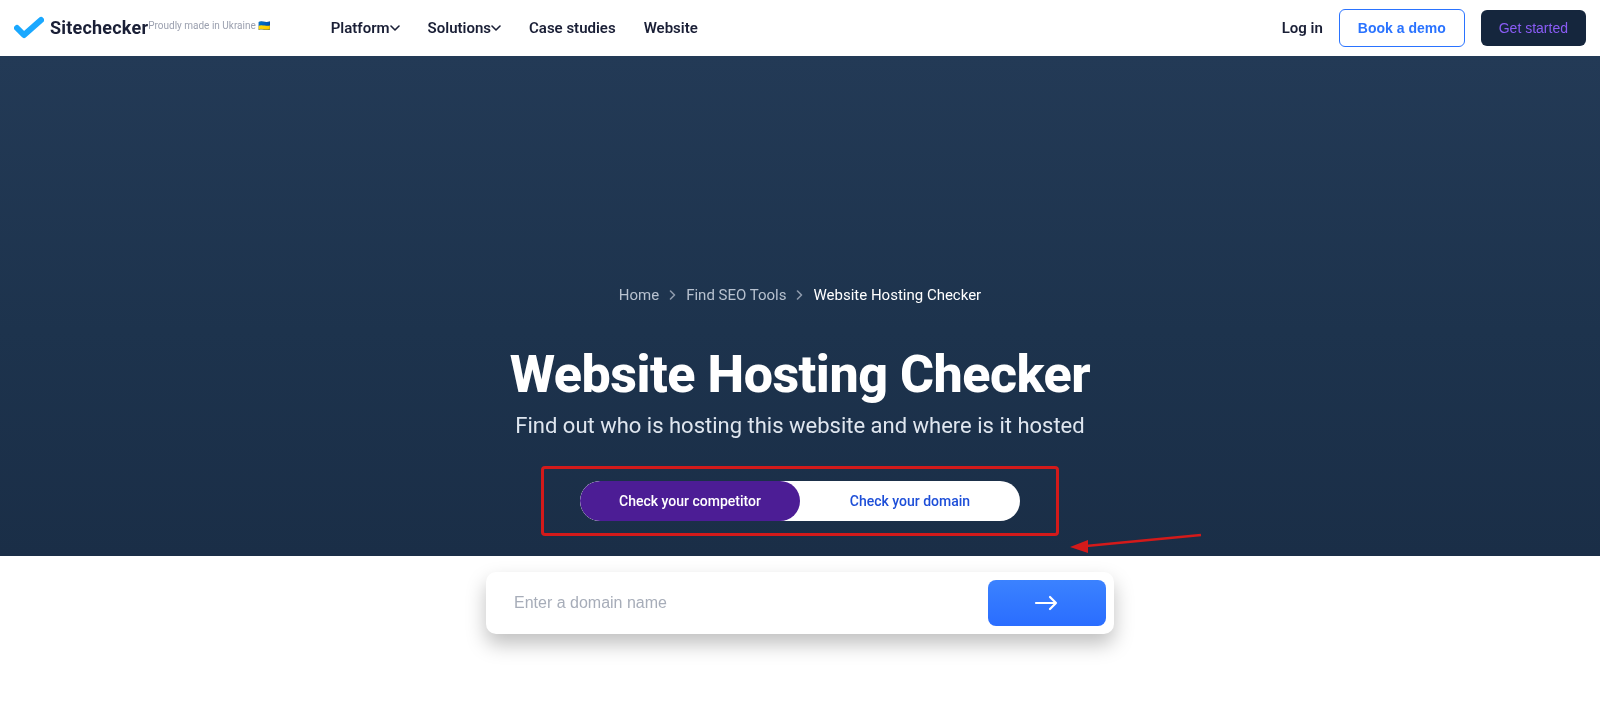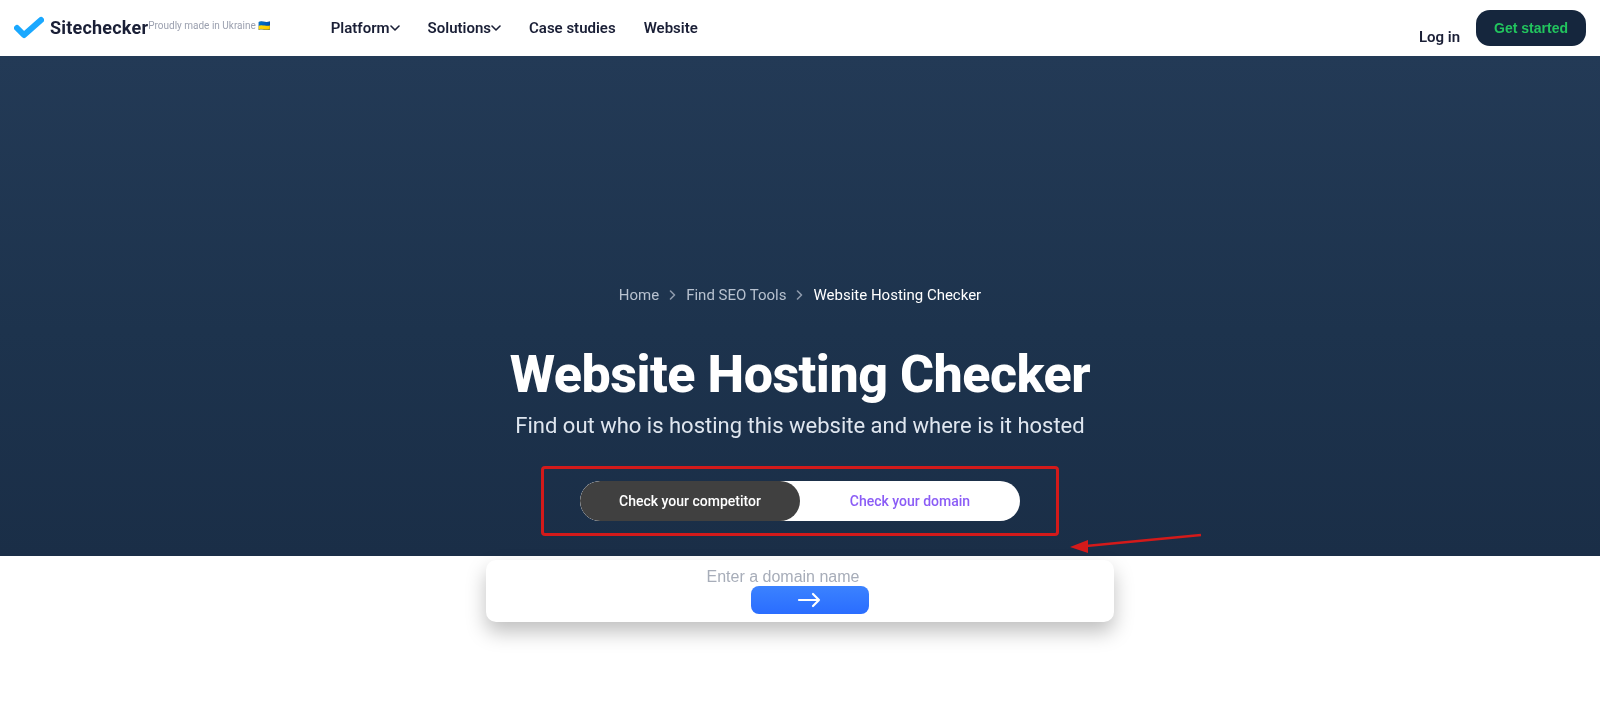--- a/index.html
+++ b/index.html
@@ -35,39 +35,39 @@
     font-size: 15px;
     font-weight: 600;
     color:#1a1f36;
     display:flex;
     align-items:center;
     gap:0;
     cursor:pointer;
   }
   .chev svg{display:block}
 
-  .header-right { margin-left:auto; display:flex; align-items:flex-end; gap:16px; }
+  .header-right { margin-left:auto; display:flex; align-items:center; gap:16px; }
   .login { font-size:15px; font-weight:600; color:#1a1f36; cursor:pointer; }
   .btn-outline {
     border:1px solid #2a73ff;
     color:#2a73ff;
     background:#fff;
     font-size:14px;
     font-weight:600;
     padding:10px 18px;
     border-radius:6px;
     cursor:pointer;
   }
   .btn-dark {
     background:#15263d;
-    color:#22c55e;
+    color:#8b5cf6;
     font-size:14px;
-    font-weight:700;
+    font-weight:400;
     padding:10px 18px;
-    border-radius:14px;
+    border-radius:6px;
     border:none;
     cursor:pointer;
   }
 
   
   .hero {
     height: 500px;
     background: linear-gradient(180deg,#233a56 0%, #1d334d 55%, #1a2e47 100%);
     position: relative;
     display:flex;
@@ -121,46 +121,45 @@
     flex:1;
     display:flex;
     align-items:center;
     justify-content:center;
     font-size:14px;
     font-weight:500;
     height:100%;
     cursor:pointer;
   }
   .seg-active {
-    background:#404040;
+    background:#4c1d95;
     color:#ffffff;
     border-radius:999px;
   }
-  .seg-inactive { color:#8b5cf6; }
+  .seg-inactive { color:#1d4ed8; }
 
   
   .arrow-annot {
     position:absolute;
     left: 1066px;
     top: 475px;
     pointer-events:none;
   }
 
   
   .search-wrap {
-    margin-top: 24px;
+    margin-top: 36px;
     background:#ffffff;
     border-radius: 10px;
     width: 628px;
     height: 62px;
     display:flex;
     align-items:center;
     padding: 8px 8px 8px 28px;
     box-shadow: 0 10px 20px rgba(0,0,0,0.25);
-    flex-direction: column;
   }
   .search-input {
     flex:1;
     border:none;
     outline:none;
     font-size:16px;
     color:#333;
     background:transparent;
   }
   .search-input::placeholder { color:#a7adb9; }
@@ -213,20 +212,21 @@
     <div class="nav-item">
       <span>Case studies</span>
     </div>
     <div class="nav-item">
       <span>Website</span>
     </div>
   </nav>
 
   <div class="header-right">
     <span class="login">Log in</span>
+    <button class="btn-outline">Book a demo</button>
     <button class="btn-dark">Get started</button>
   </div>
 </header>
 
 <section class="hero">
 
   <nav class="breadcrumb">
     <span class="crumb-link">Home</span>
     <span class="crumb-sep">
       <svg width="7" height="10" viewBox="0 0 7 10">

